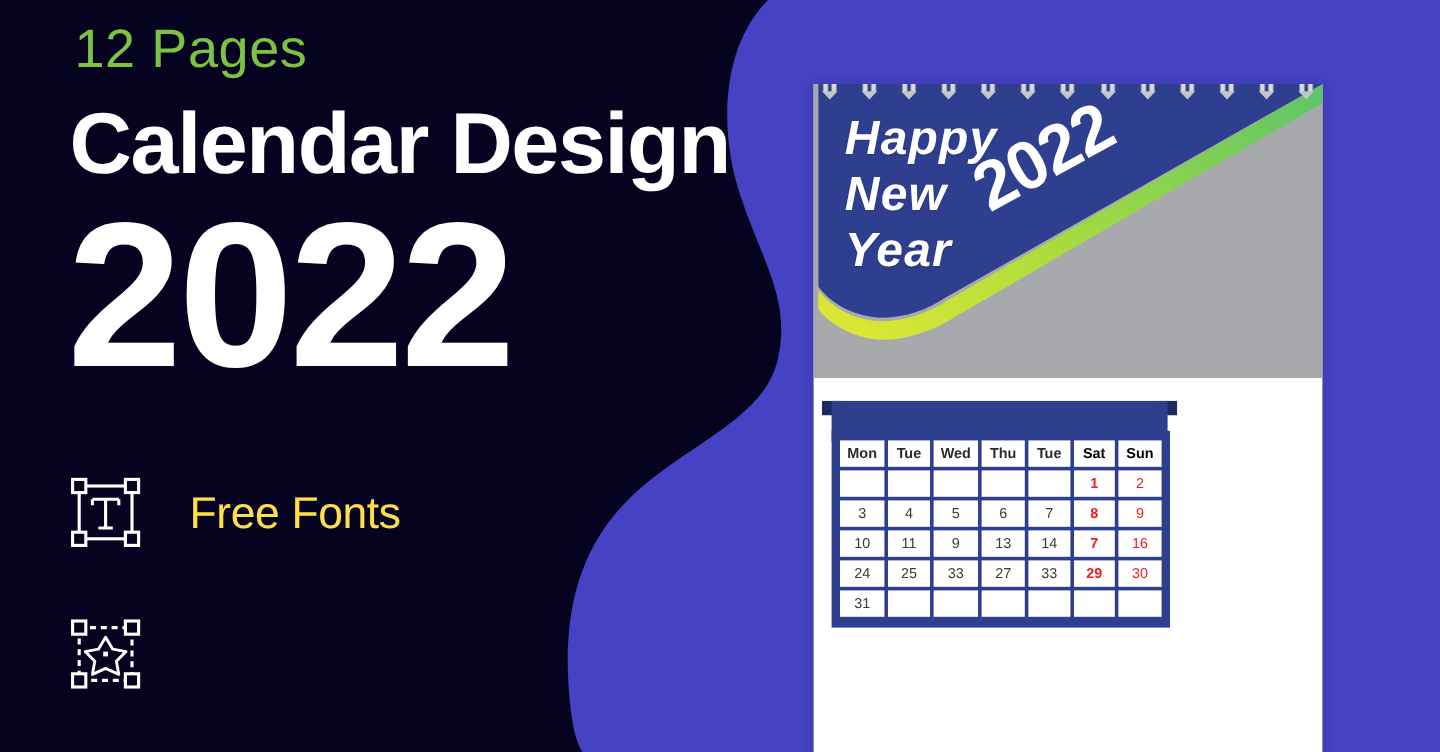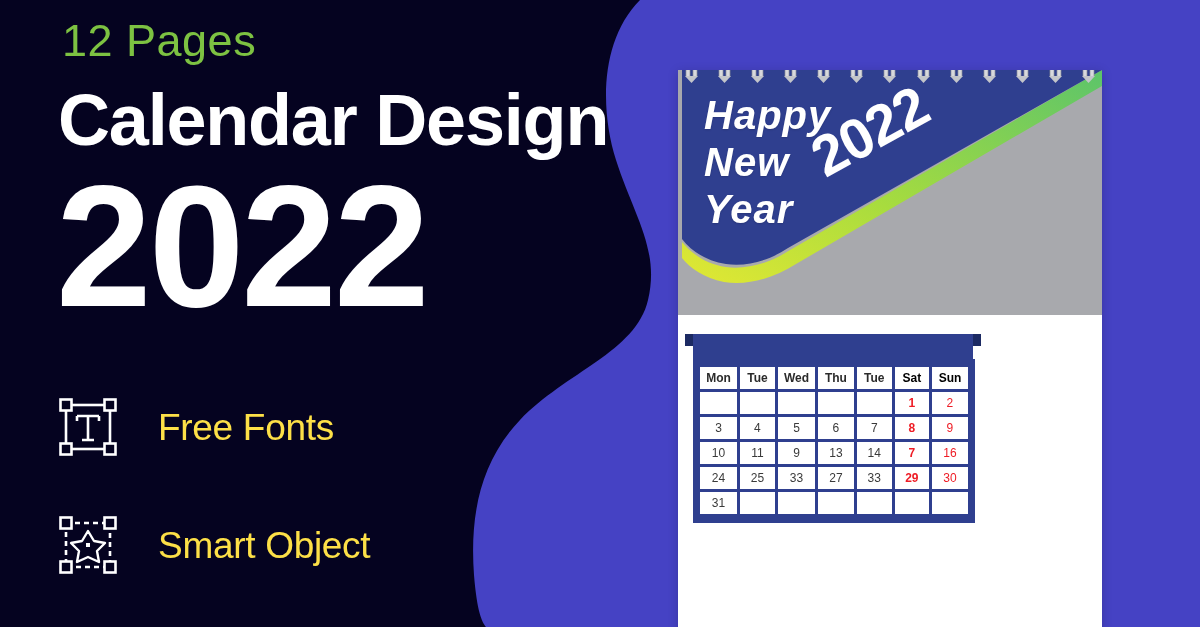--- a/index.html
+++ b/index.html
@@ -162,21 +162,20 @@
             <svg viewBox="0 0 64 64" fill="none" stroke="#ffffff" stroke-width="2.6">
               <rect x="10" y="10" width="44" height="44" stroke-dasharray="5 4"></rect>
               <rect x="4.5" y="4.5" width="11" height="11" fill="#050320"></rect>
               <rect x="48.5" y="4.5" width="11" height="11" fill="#050320"></rect>
               <rect x="4.5" y="48.5" width="11" height="11" fill="#050320"></rect>
               <rect x="48.5" y="48.5" width="11" height="11" fill="#050320"></rect>
               <path d="M32 18 L38 28 L49 30 L41 38 L43 49 L32 44 L21 49 L23 38 L15 30 L26 28 Z" stroke-width="2.4" stroke-linejoin="round"></path>
               <rect x="30" y="30" width="4" height="4" fill="#ffffff" stroke="none"></rect>
             </svg>
           </span>
-          <span class="feature-label">Smart Object</span>
         </div>
 
         <div class="feature">
           
           
         </div>
 
       </div>
     </div>
   </div>

